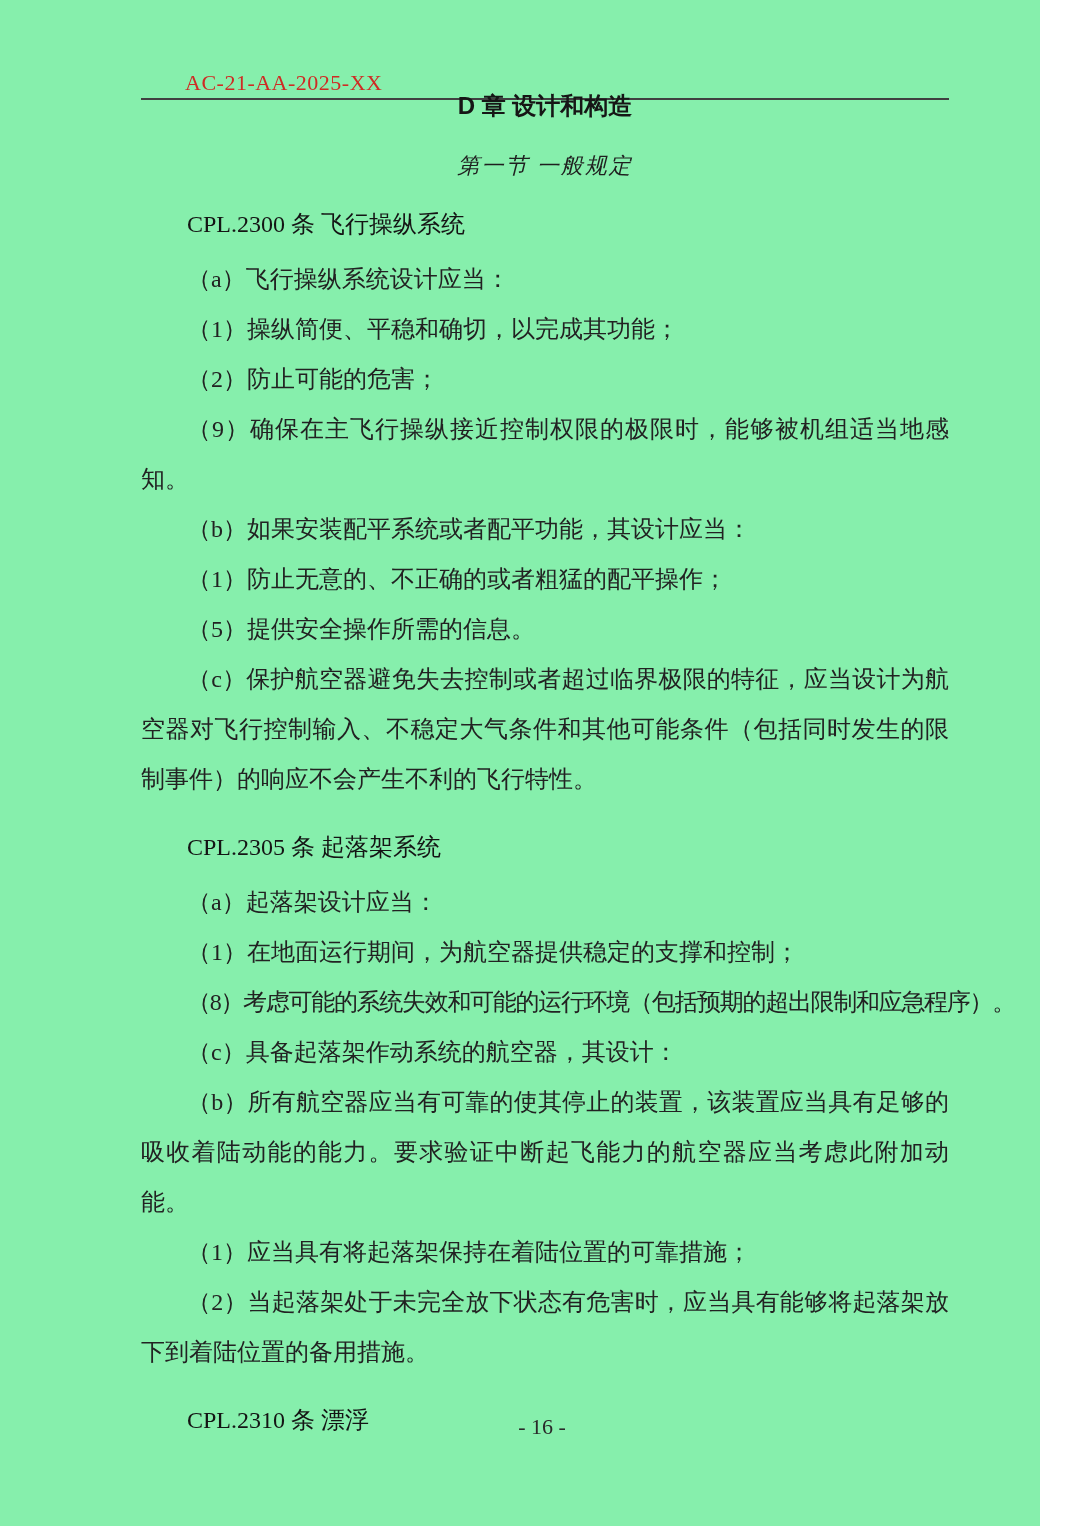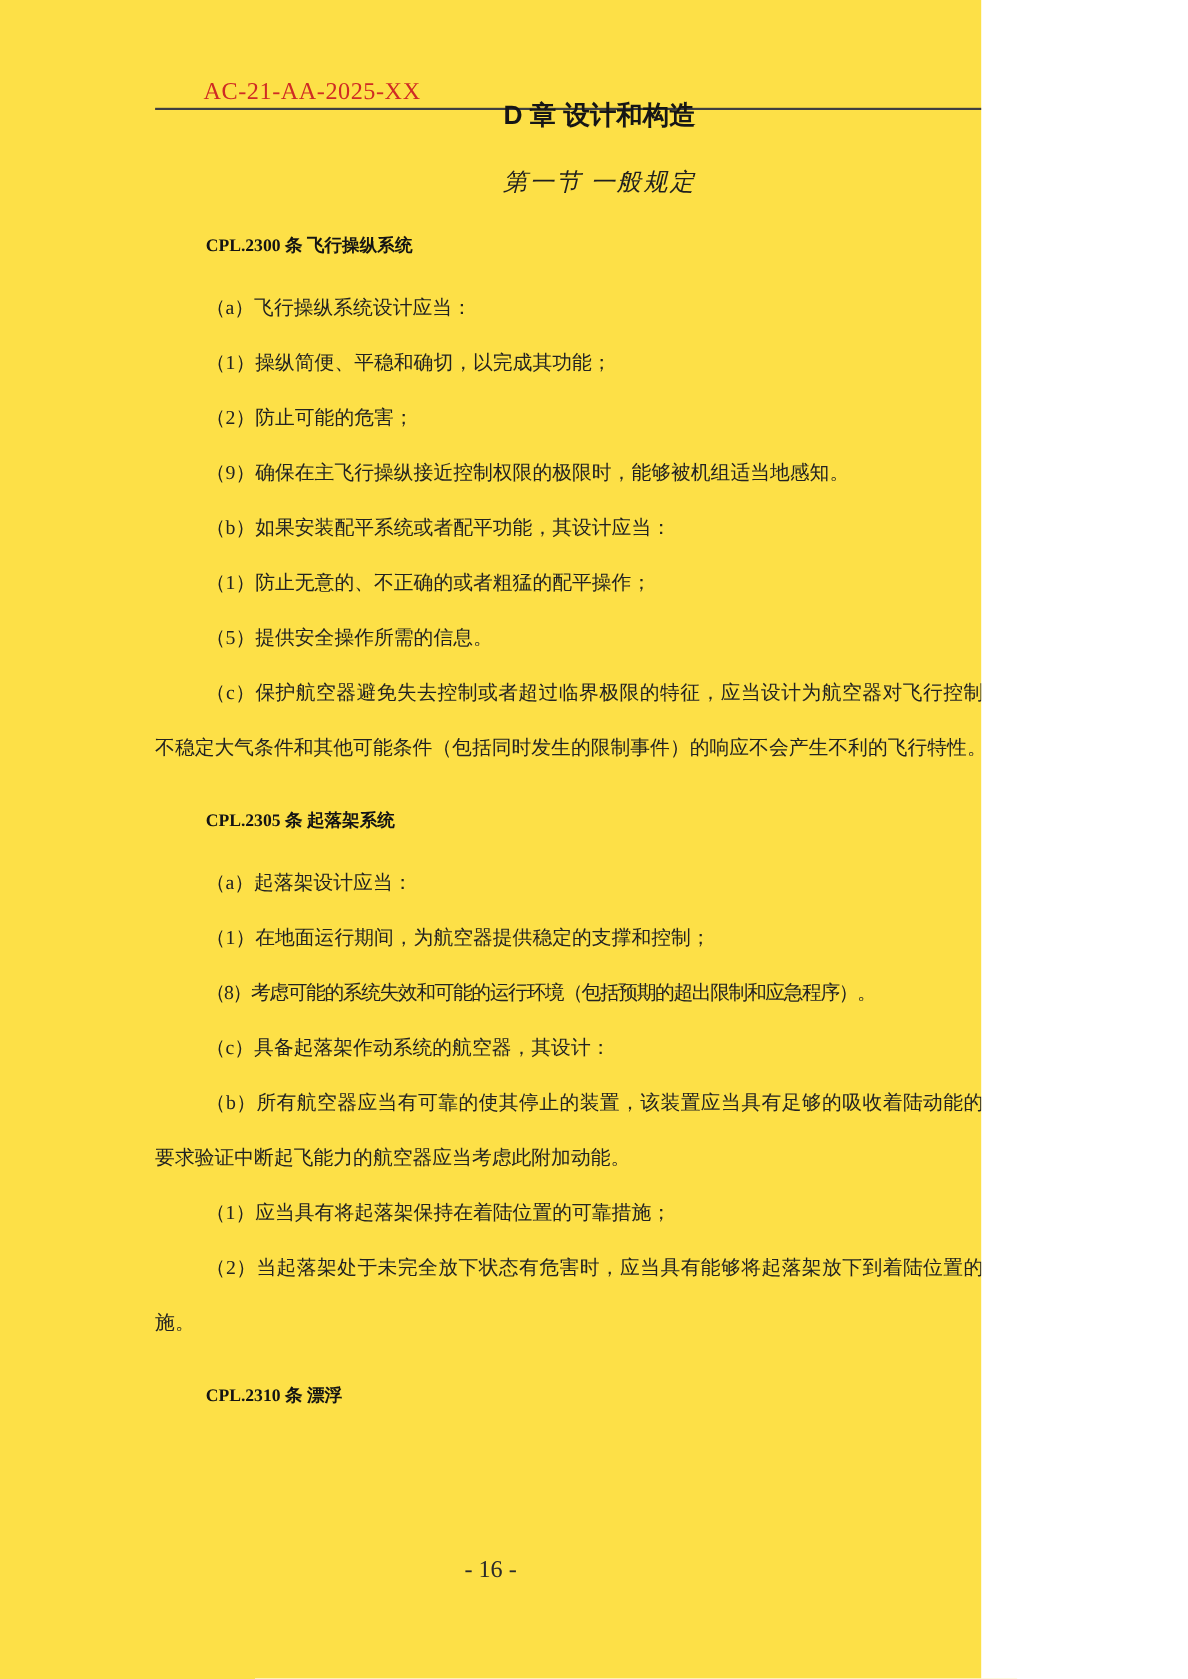--- a/index.html
+++ b/index.html
@@ -2,23 +2,23 @@
 <html lang="zh" style="--doc-red: #cf2b24; --rule-color: #404040;"><head>
 <meta charset="utf-8">
 <style>
   html, body {
     margin: 0;
     padding: 0;
     background: #ffffff;
   }
   .page {
     position: relative;
-    width: 892px;
+    width: 1040px;
     height: 1526px;
-    background: #fde047;
+    background: #86efac;
     overflow: hidden;
     font-family: "Liberation Serif", "DejaVu Serif", serif;
     color: #1f1f1f;
   }
   
   .doc-number {
     position: absolute;
     left: 185px;
     top: 70px;
     font-size: 22px;
@@ -58,50 +58,51 @@
     font-weight: normal;
     font-style: italic;
     line-height: 30px;
     text-align: center;
     color: #1f1f1f;
     letter-spacing: 2px;
     font-family: Liberation Serif, serif;
   }
   .article-heading {
     margin: 18px 0 5px 0;
-    font-size: 16px;
-    font-weight: bold;
+    font-size: 24px;
+    font-weight: normal;
     line-height: 50px;
     text-indent: 46px;
     color: #141414;
     font-family: "Liberation Serif", "DejaVu Serif", serif;
   }
   .para {
     margin: 0;
-    font-size: 18px;
+    font-size: 24px;
     line-height: 50px;
     text-indent: 46px;
     text-align: justify;
     color: #222222;
   }
   .para.tight {
     letter-spacing: -1.3px;
     white-space: nowrap;
     text-align: left;
   }
   
   .page-number {
     position: absolute;
     left: 0;
     top: 1412px;
     width: 100%;
     text-align: center;
     font-size: 22px;
     line-height: 30px;
     color: #2a2a2a;
+    padding-left: 22px;
   }
 </style>
 </head>
 <body>
 
 <div class="page">
 
   <div class="doc-number">AC-21-AA-2025-XX</div>
 
   <div class="header-rule"></div>

